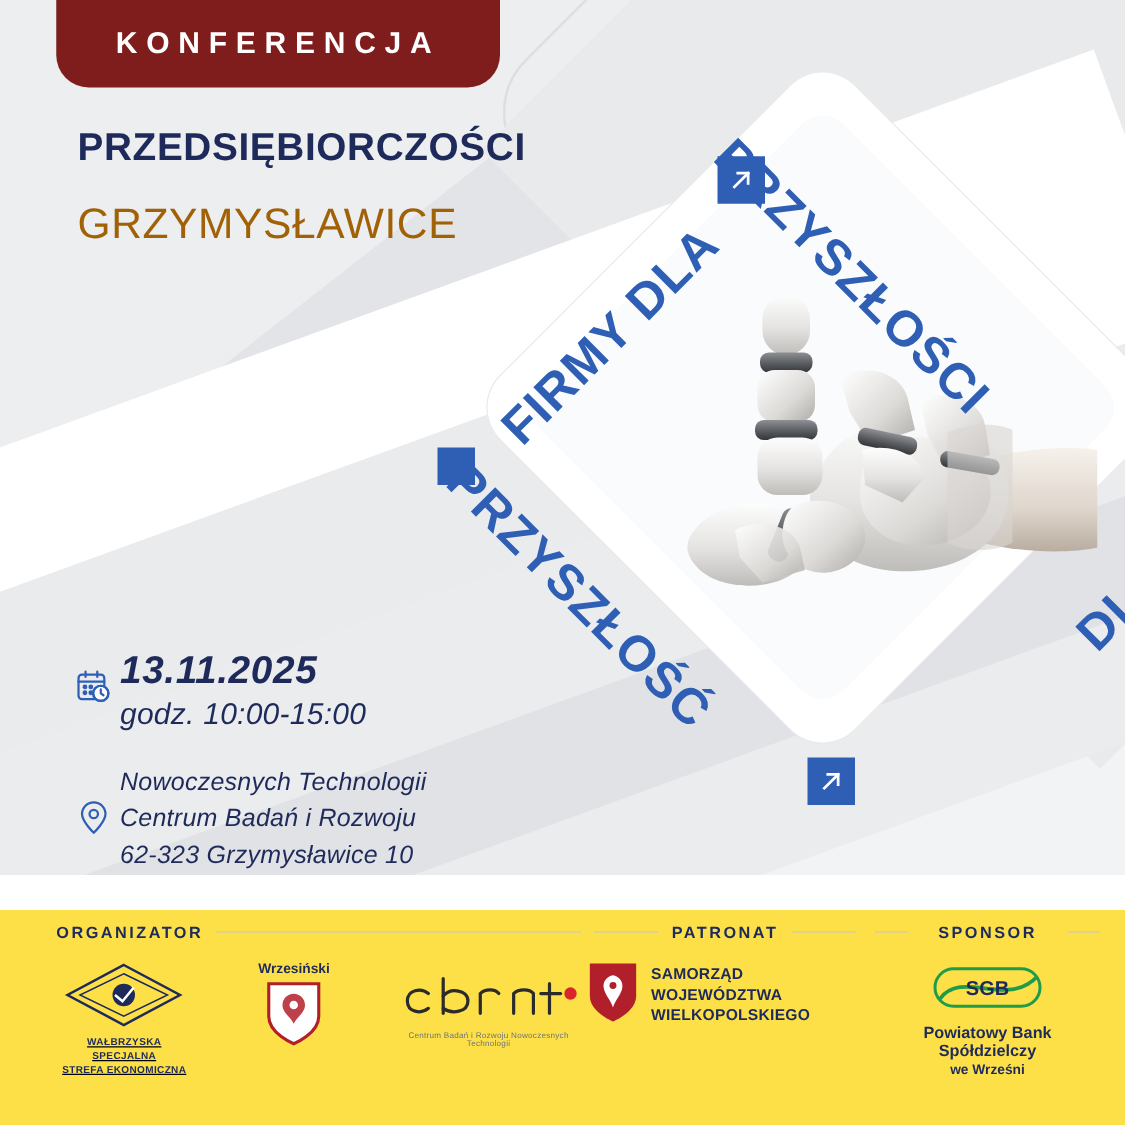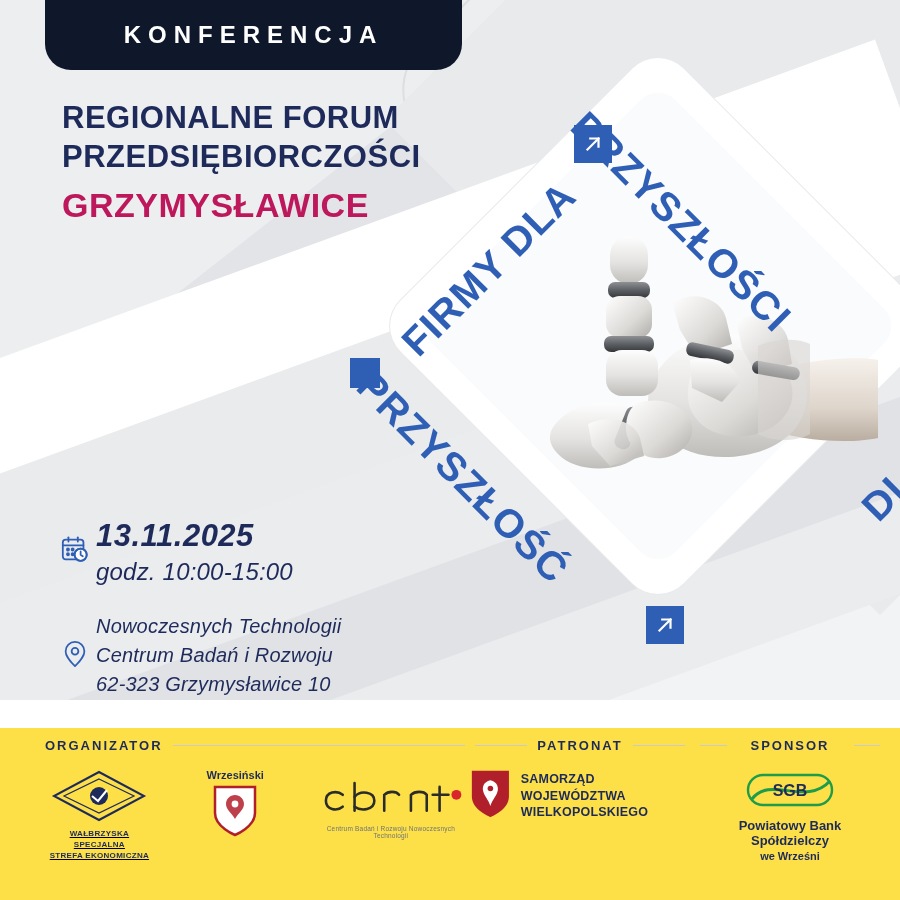--- a/index.html
+++ b/index.html
@@ -97,22 +97,22 @@
     width: 620px; height: 320px;
     left: -80px; top: 400px;
     background: #e9ebed;
     transform: rotate(-20deg);
   }
 
   
   .konf-badge {
     position: absolute;
     left: 45px; top: 0;
-    width: 417px; height: 70px;
-    background: #0f172a;
+    width: 355px; height: 70px;
+    background: #7f1d1d;
     border-bottom-left-radius: 26px;
     border-bottom-right-radius: 26px;
     display: flex;
     align-items: center;
     justify-content: center;
     z-index: 6;
   }
   .konf-badge span {
     color: #ffffff;
     font-size: 24px;
@@ -128,27 +128,27 @@
   }
   .title-line {
     color: #1e2a5a;
     font-size: 31px;
     font-weight: bold;
     letter-spacing: 0.5px;
     line-height: 1.27;
     text-transform: uppercase;
   }
   .title-city {
-    color: #be185d;
+    color: #a16207;
     font-size: 34px;
-    font-weight: bold;
+    font-weight: normal;
     letter-spacing: 0.5px;
     line-height: 1.35;
     text-transform: uppercase;
-    margin-top: 6px;
+    margin-top: 20px;
   }
 
   
   .diamond-wrap {
     position: absolute;
     left: 398px; top: 78px;
     width: 480px; height: 580px;
     z-index: 5;
   }
   .diamond {
@@ -358,21 +358,20 @@
     <div class="bg-band b3"></div>
     <div class="bg-band b4"></div>
     <div class="bg-bottom"></div>
   </div>
 
   <div class="konf-badge">
     <span>KONFERENCJA</span>
   </div>
 
   <div class="title-block">
-    <div class="title-line">REGIONALNE FORUM</div>
     <div class="title-line">PRZEDSIĘBIORCZOŚCI</div>
     <div class="title-city">GRZYMYSŁAWICE</div>
   </div>
 
   <div class="diamond-wrap">
     <div class="diamond"></div>
     <div class="diamond-inner"></div>
 
     <svg class="hand" viewBox="0 0 420 290" xmlns="http://www.w3.org/2000/svg">
       <defs>

